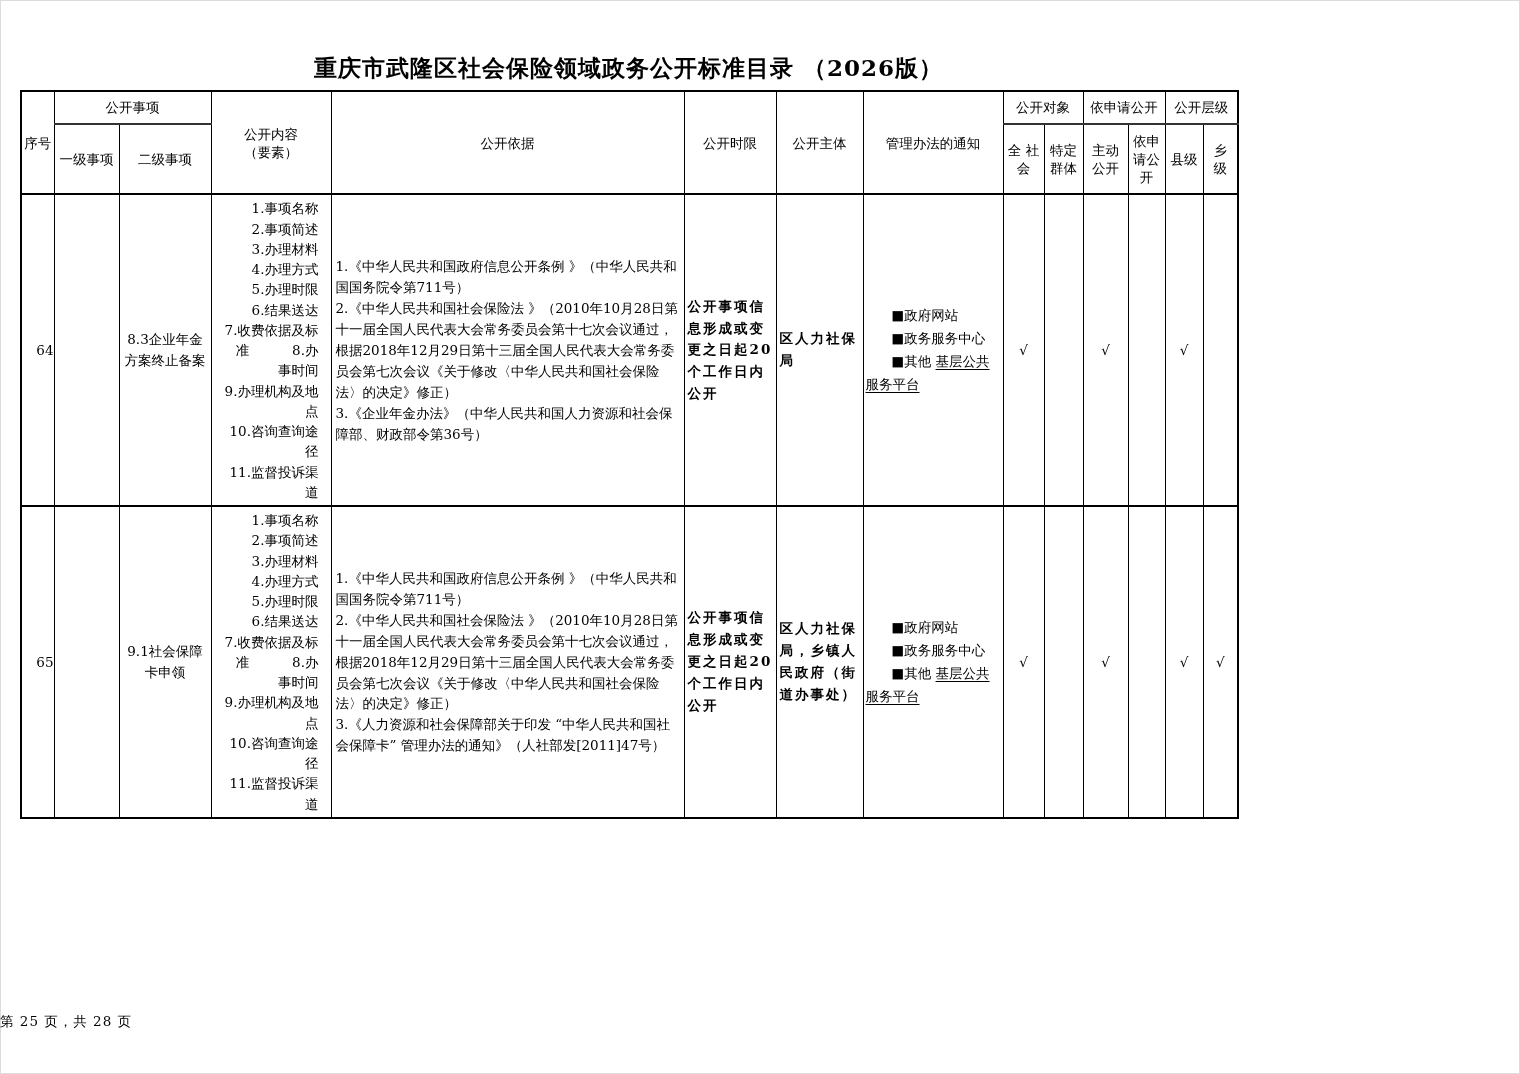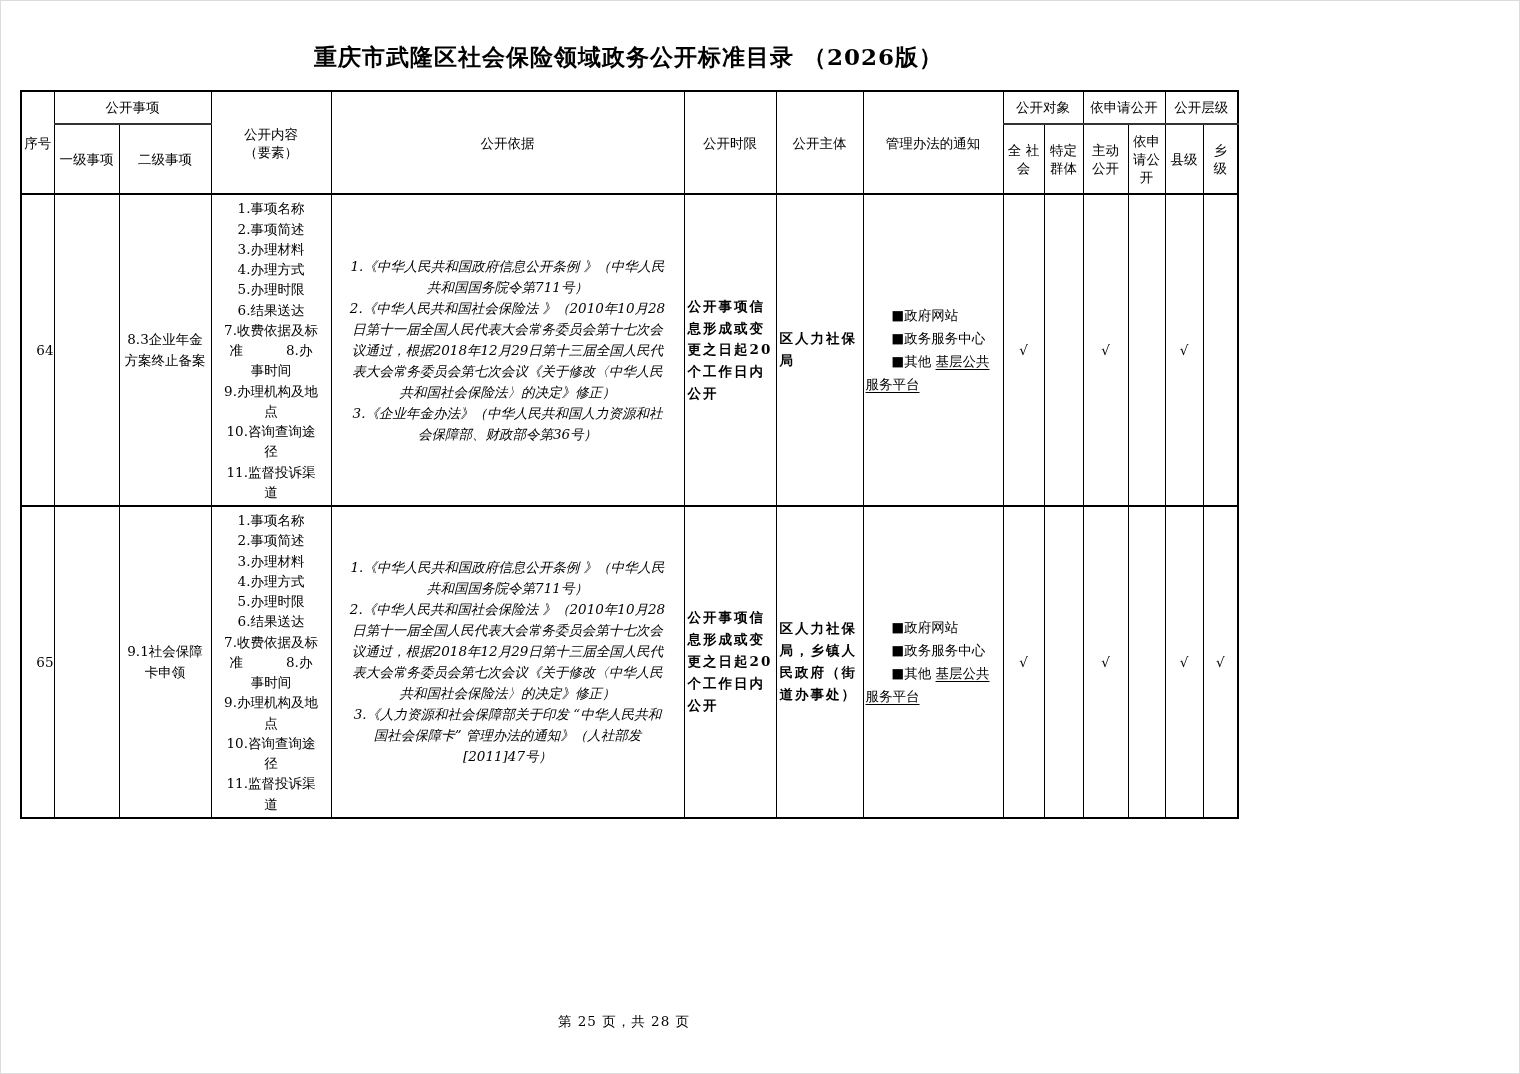--- a/index.html
+++ b/index.html
@@ -7,21 +7,21 @@
   body {
     width: 1520px; height: 1074px; position: relative;
     font-family: "DejaVu Serif", "Liberation Serif", serif;
     color: #000;
   }
   .page-frame {
     position: absolute; inset: 0;
     border: 1px solid #dcdcdc; pointer-events: none;
   }
   .doc-title {
-    position: absolute; top: 42px; left: 20px; width: 1217px;
+    position: absolute; top: 53px; left: 20px; width: 1217px;
     text-align: center; font-size: 23px; font-weight: bold;
     letter-spacing: 1px; white-space: nowrap;
   }
   table.catalog {
     position: absolute; top: 90px; left: 20px; width: 1217px;
     border-collapse: collapse; table-layout: fixed;
     border: 2px solid #000;
   }
   table.catalog td {
     border: 1px solid #000;
@@ -34,38 +34,37 @@
   tr.body-row { height: 275px; }
   tr.body-row td { border-top: 2px solid #000; }
   .hdr { text-align: center; padding: 0 2px; line-height: 1.35; }
   .hdr-small { font-size: 13px; }
   .group-hdr { border-bottom: 2px solid #333 !important; }
   .pre { white-space: pre-line; }
   .pad-wide { padding: 16px 7px !important; }
   .cell-seq { text-align: right; font-size: 14px; }
   .cell-lvl2 { text-align: center; padding: 0 2px; line-height: 1.55; margin-left: 12px; }
   .cell-content {
-    text-align: center; padding: 3px 12px; white-space: pre-wrap;
+    text-align: right; padding: 3px 12px; white-space: pre-wrap;
     font-size: 13px; line-height: 1.5;
   }
   .cell-basis {
-    text-align: center; padding: 3px 18px; white-space: pre-wrap;
+    text-align: left; padding: 3px 4px; white-space: pre-wrap;
     line-height: 1.55;
-    font-style: italic;
   }
   .cell-time, .cell-subject {
     text-align: left; padding: 3px; letter-spacing: 2px; line-height: 1.62; font-weight: bold;
   }
   .cell-channel { padding: 0 2px; margin-left: 15px; }
   .ch-line { text-align: left; text-indent: 26px; line-height: 1.7; }
   .u { text-decoration: underline; text-underline-offset: 3px; }
   .cell-check { text-align: center; font-size: 16px; }
   .page-footer {
     position: absolute; top: 1013px; left: 0; width: 1248px;
-    text-align: center; font-size: 13.5px; letter-spacing: 1px;
+    font-size: 13.5px; letter-spacing: 1px;
   }
 </style>
 </head>
 <body>
 
 <div class="page-frame"></div>
 
 <div class="doc-title">重庆市武隆区社会保险领域政务公开标准目录 （2026版）</div>
 
 <table class="catalog">

